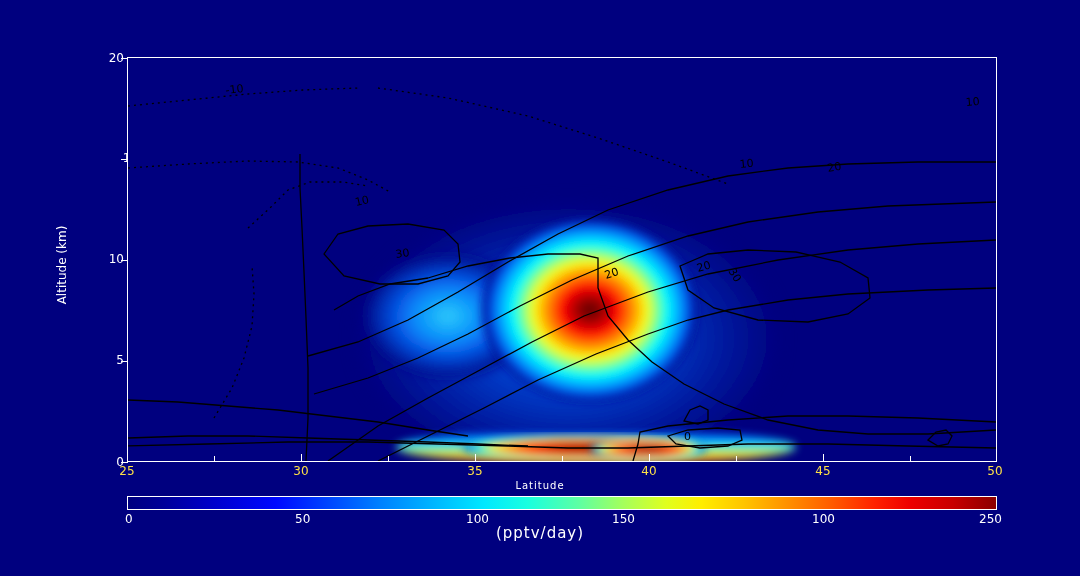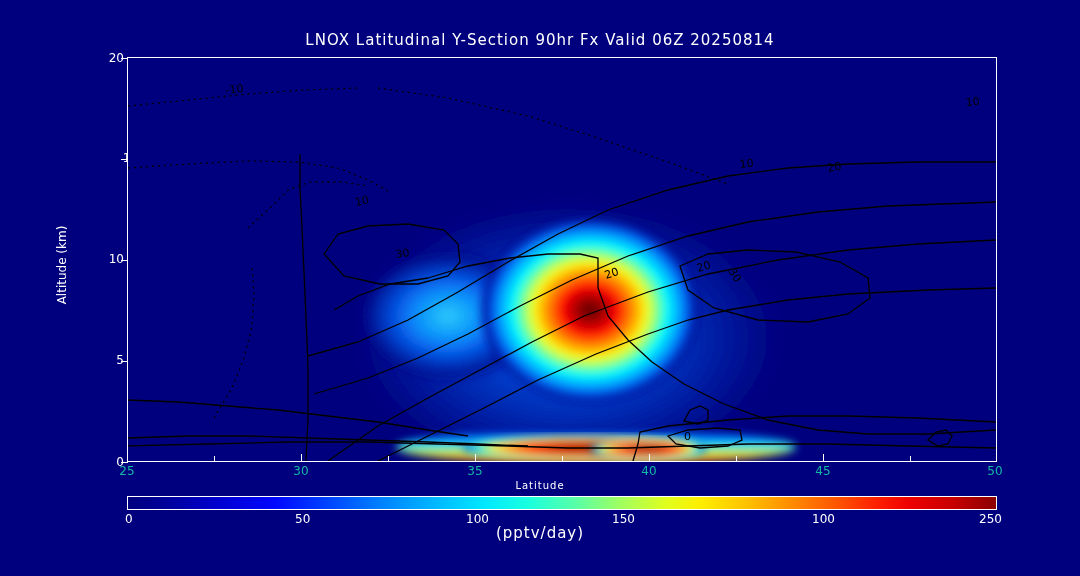--- a/index.html
+++ b/index.html
@@ -13,36 +13,35 @@
   #bottomlabel{left:140px;top:540px;font-size:19px;}
   #cbunits{left:0;top:524px;width:1080px;text-align:center;font-size:15px;}
   #xaxis-title{left:0;top:480px;width:1080px;text-align:center;font-size:10px;}
 
   #ylabel{position:absolute;left:-18px;top:258px;width:160px;text-align:center;
           color:#fff;font-size:12px;transform:rotate(-90deg);transform-origin:50% 50%;}
 
   #plotbox{position:absolute;left:127px;top:57px;width:870px;height:405px;
            border:1px solid #ffffff;box-sizing:border-box;overflow:hidden;background:#00007f;}
   #plotbox svg{position:absolute;left:0;top:0;}
-  .xtick{position:absolute;top:464px;color:#14b8a6;font-size:12px;transform:translateX(-50%);}
+  .xtick{position:absolute;top:464px;color:#fde047;font-size:12px;transform:translateX(-50%);}
   .ytlab{position:absolute;color:#fff;font-size:12px;transform:translateY(-50%);text-align:right;width:40px;}
 
   .tickmark{position:absolute;background:#ffffff;}
 
   #cbar{position:absolute;left:127px;top:496px;width:870px;height:14px;
         border:1px solid #ffffff;box-sizing:border-box;}
   #cbar .fill{position:absolute;left:0;top:0;right:0;bottom:0;}
   .cblab{position:absolute;top:512px;color:#fff;font-size:12px;}
 </style>
 </head>
 <body>
 
 <div id="root">
 
-  <div class="txt" id="title">LNOX Latitudinal Y-Section 90hr   Fx Valid 06Z 20250814</div>
 
   <div id="ylabel">Altitude (km)</div>
 
   <div class="ytlab" style="left:84px;top:462px">0</div>
   <div class="ytlab" style="left:84px;top:360px">5</div>
   <div class="ytlab" style="left:84px;top:259px">10</div>
   <div class="ytlab" style="left:98px;top:158px">15</div>
   <div class="ytlab" style="left:84px;top:58px">20</div>
 
   <div class="xtick" style="left:127px">25</div>

